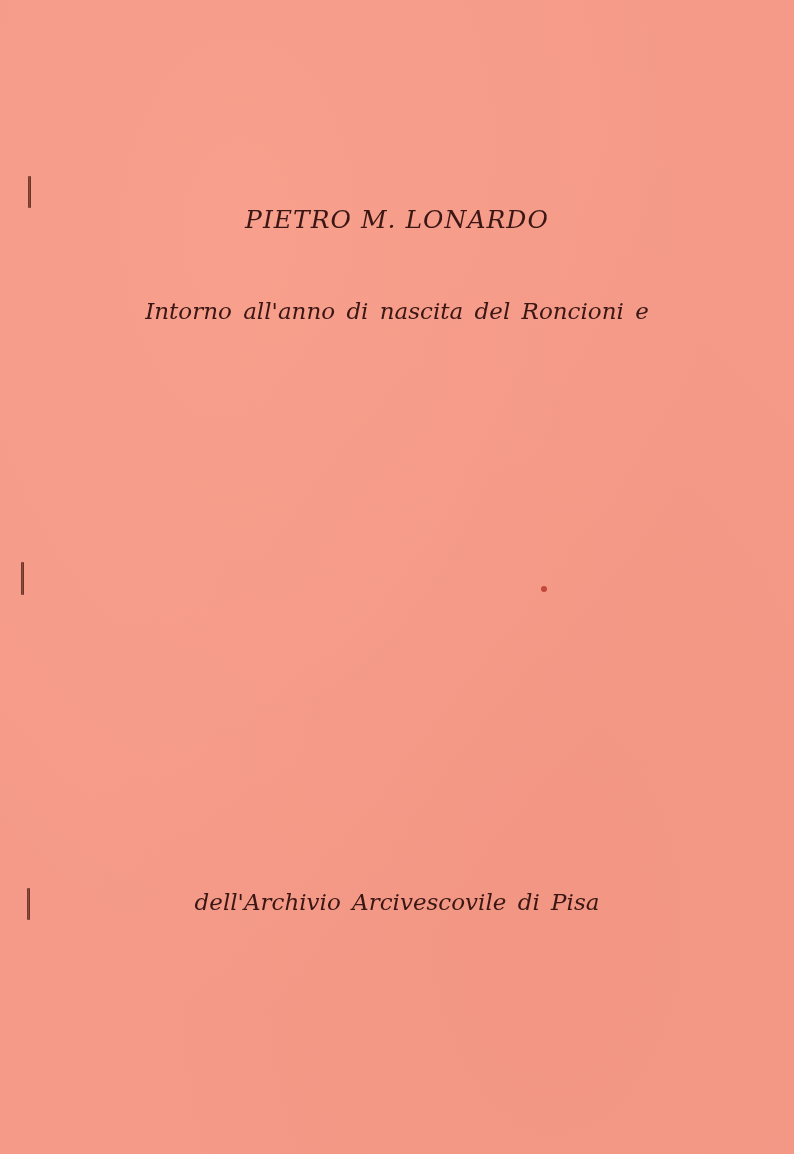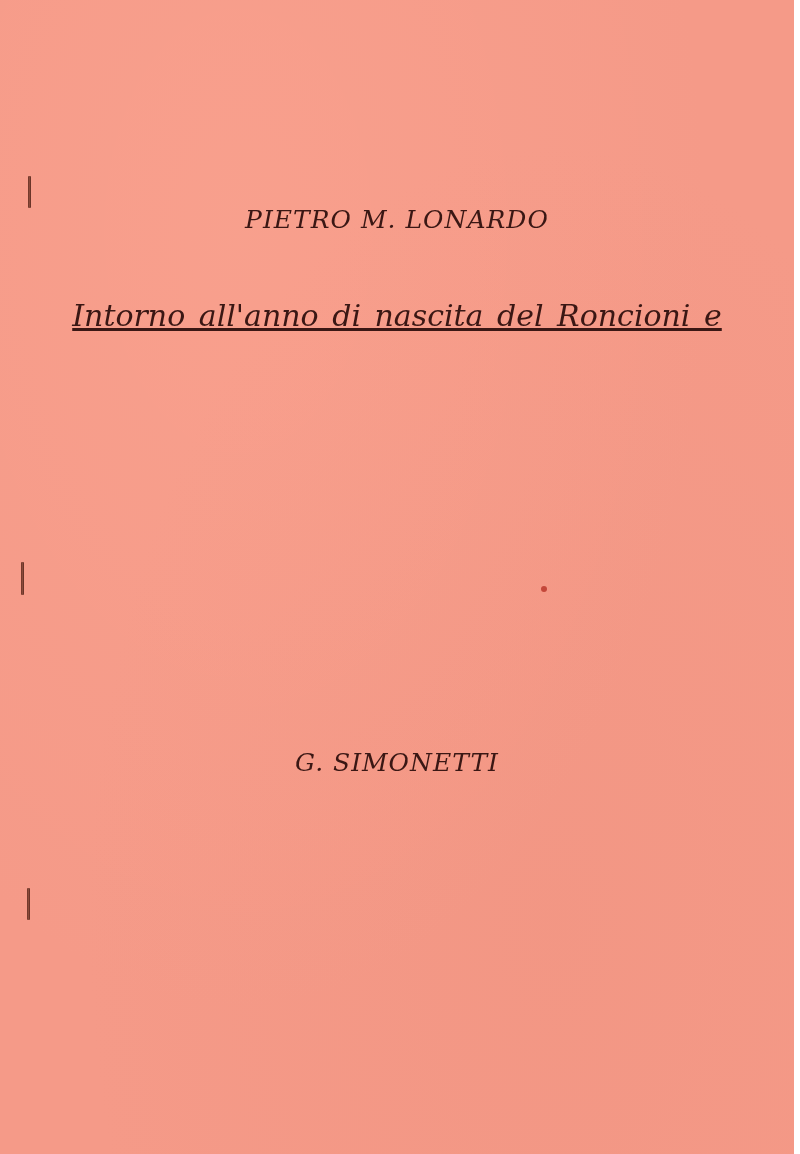--- a/index.html
+++ b/index.html
@@ -42,23 +42,22 @@
       font-family: "DejaVu Serif", serif;
       font-style: italic;
       color: #3a1714;
       white-space: nowrap;
     }
     .author {
       font-size: 25px;
       letter-spacing: 1px;
     }
     .title-line {
-      font-size: 30px;
+      font-size: 23px;
       word-spacing: 4px;
-      text-decoration: underline;
     }
     .staple {
       position: absolute;
       width: 3px;
       background: linear-gradient(to right, #6a3326, #8b4a3a, #5a2a20);
       border-radius: 1px;
     }
     .speck {
       position: absolute;
       width: 6px;
@@ -75,16 +74,16 @@
 
     <div class="staple" style="left:28px; top:176px; height:32px;"></div>
     <div class="staple" style="left:21px; top:562px; height:33px;"></div>
     <div class="staple" style="left:27px; top:888px; height:32px;"></div>
 
     <div class="speck" style="left:541px; top:586px;"></div>
 
     <div class="text author" style="top:205px;">PIETRO M. LONARDO</div>
     <div class="text title-line" style="top:298px;">Intorno all'anno di nascita del Roncioni e</div>
 
-    <div class="text author" style="top:748px;">G. SIMONETTI</div>
+    <div class="text title-line" style="top:889px;">dell'Archivio Arcivescovile di Pisa</div>
   </div>
   <div class="right-edge"></div>
 </div>
 
 </body></html>

